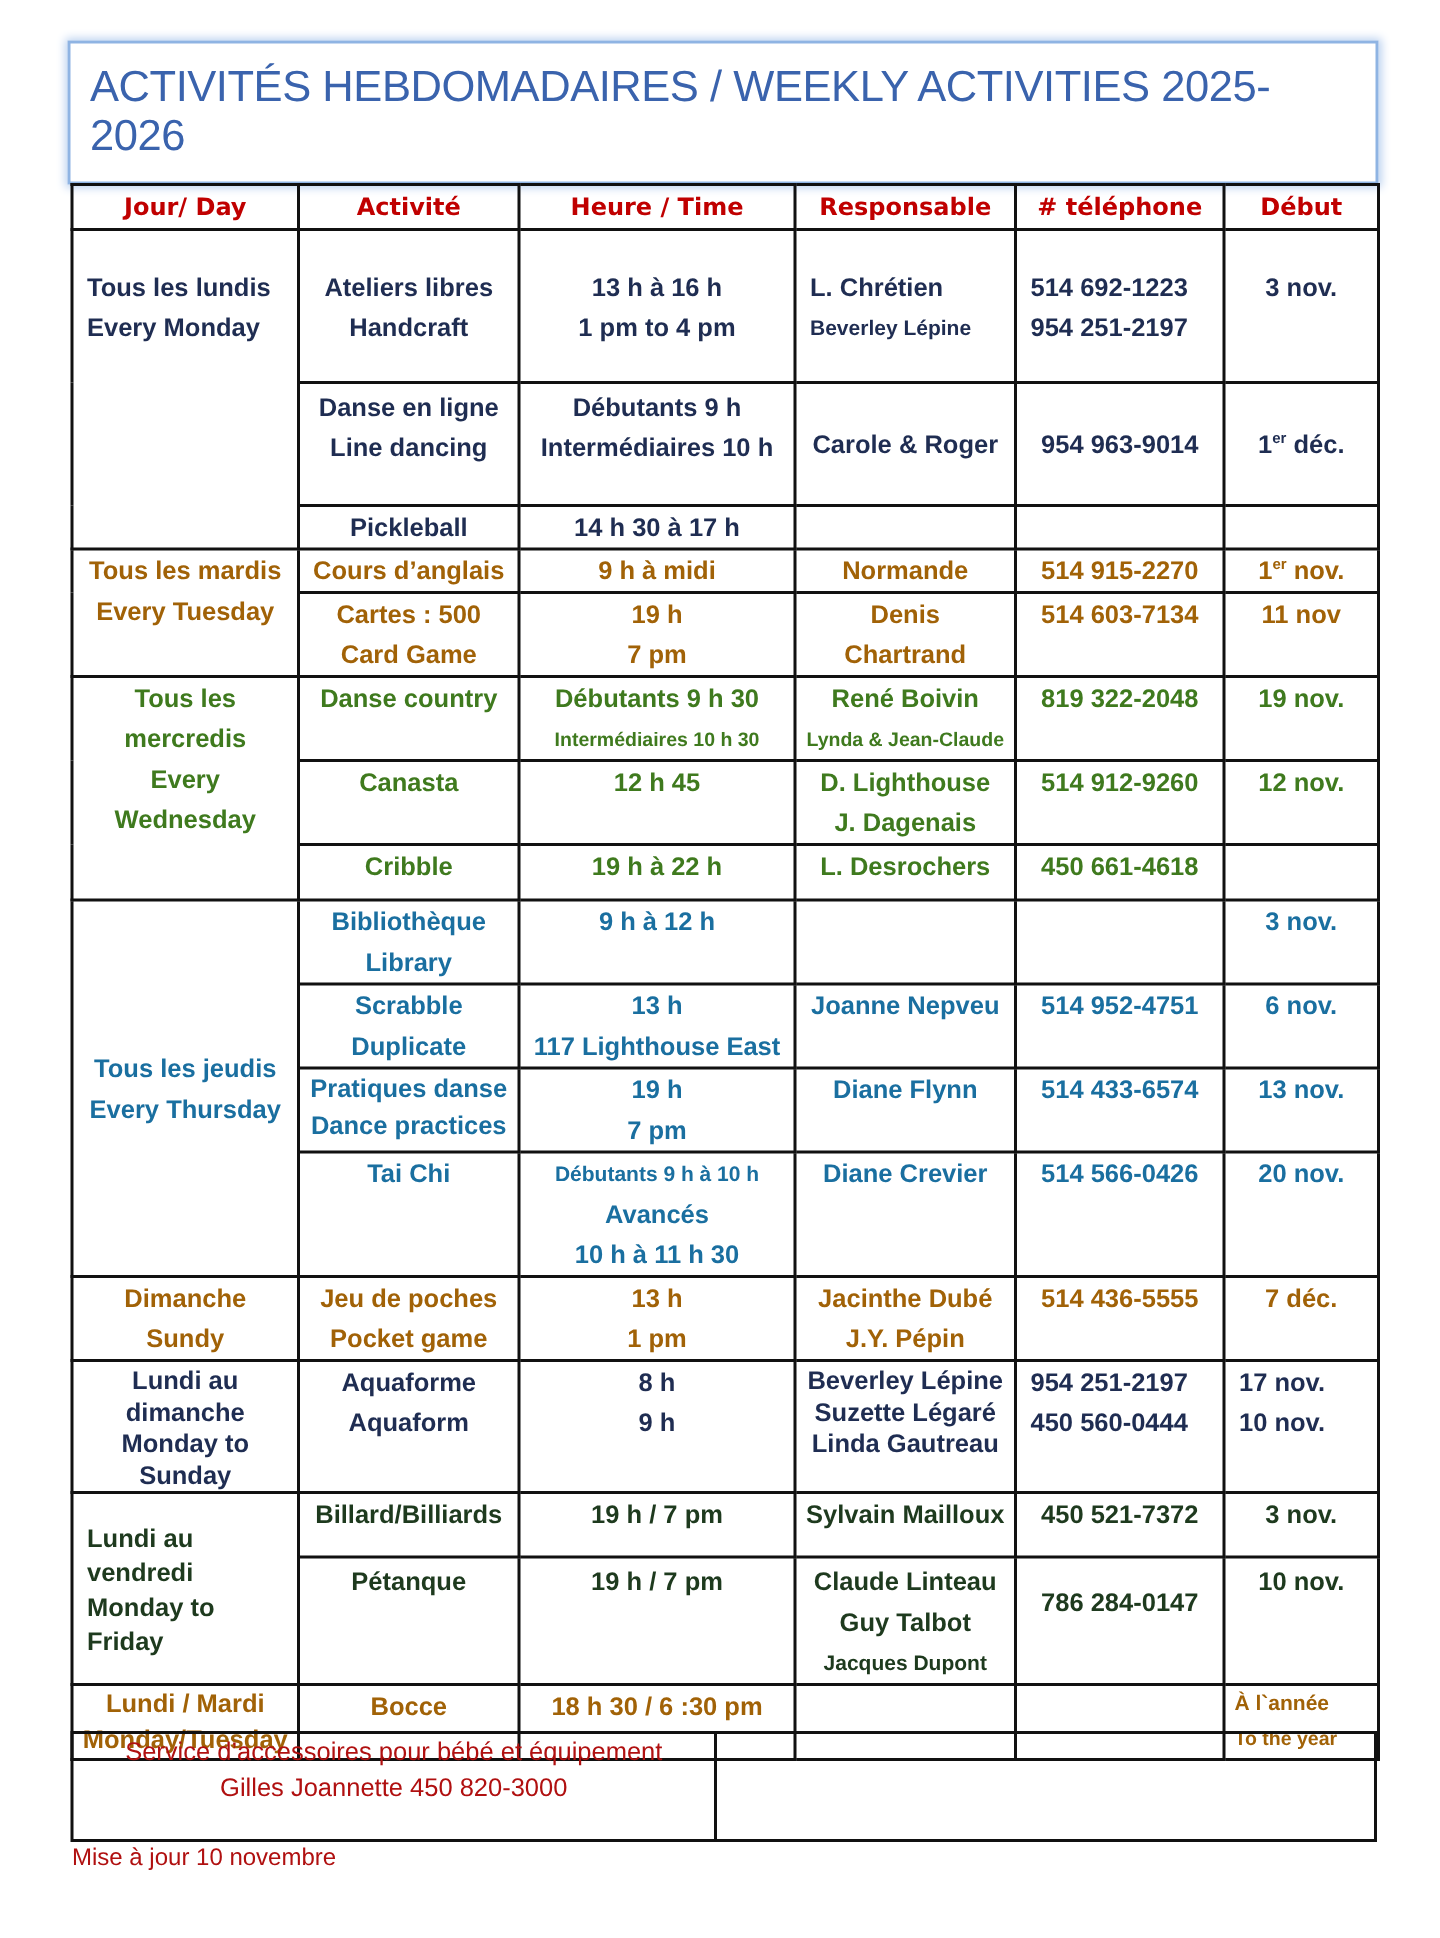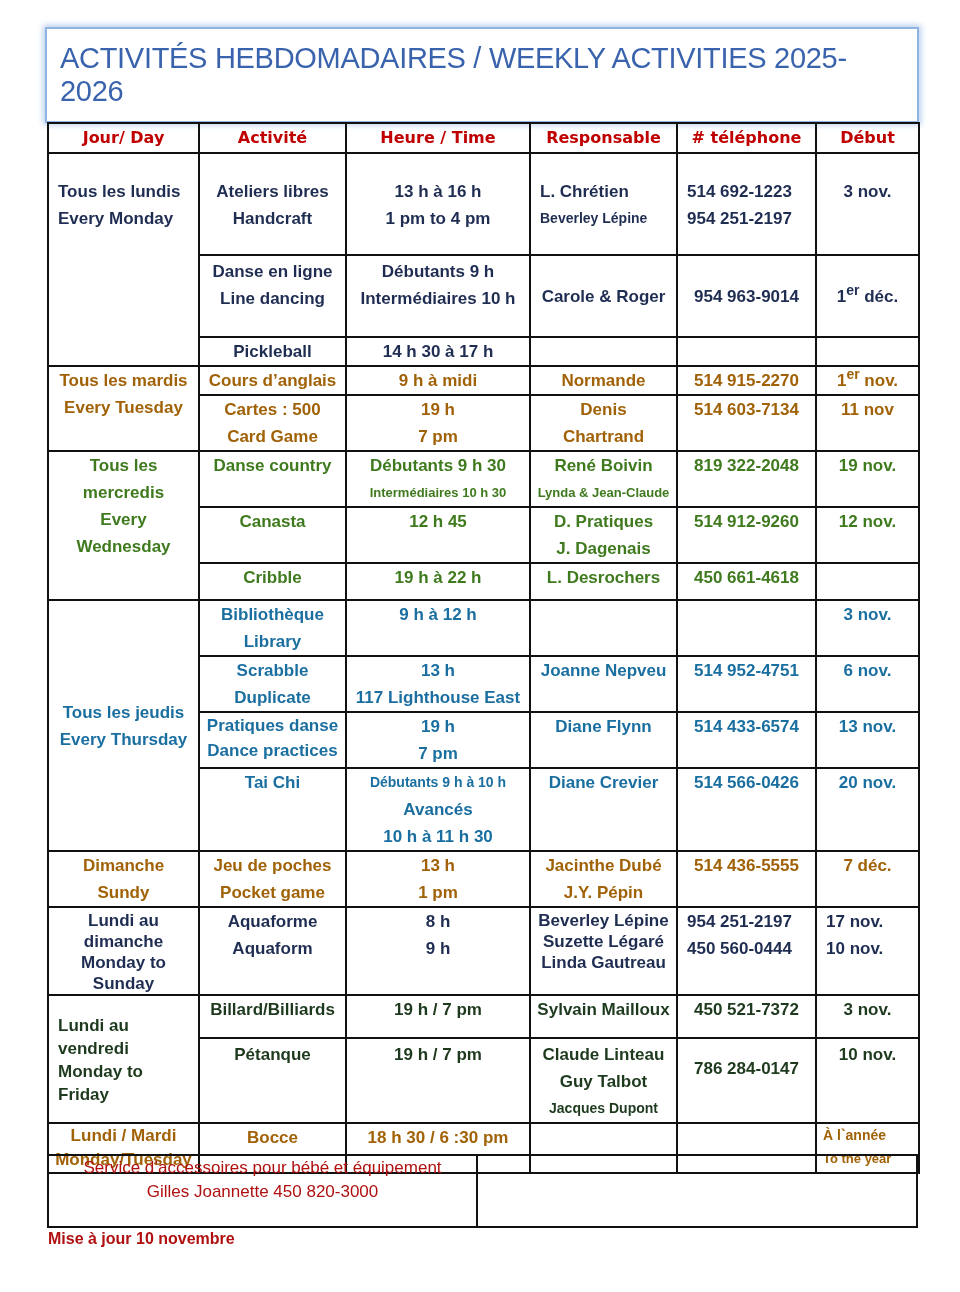--- a/index.html
+++ b/index.html
@@ -33,22 +33,22 @@
   .small { font-size: 14px; }
   .xsmall { font-size: 13px; }
   .left { text-align: left !important; padding-left: 9px !important; }
   .line { display: block; }
   .services {
     position: absolute; left: 47px; top: 1154px; width: 871px; height: 74px;
     border: 2px solid #111; box-sizing: border-box; display: flex;
   }
   .svc-left { width: 427px; border-right: 2px solid #111; text-align: center; color: #b01010; font-weight: normal; font-size: 17px; line-height: 24px; }
   .svc-right { flex: 1; text-align: center; color: #1f2d52; font-weight: bold; font-size: 17px; line-height: 24px; }
-  .update { position: absolute; left: 48px; top: 1230px; color: #b01010; font-weight: bold; font-size: 16px; text-align: right; }
-  sup { font-size: 14px; line-height: 0; }
+  .update { position: absolute; left: 48px; top: 1230px; color: #b01010; font-weight: normal; font-size: 16px; text-align: right; }
+  sup { font-size: 10px; line-height: 0; }
 </style>
 </head>
 <body>
 
 <div class="title-box">
   <h1>ACTIVITÉS HEBDOMADAIRES / WEEKLY ACTIVITIES 2025- 2026</h1>
 </div>
 
 <table class="sched">
   <colgroup>
@@ -159,21 +159,21 @@
         <span class="line">René Boivin</span>
         <span class="line xsmall">Lynda &amp; Jean-Claude</span>
       </td>
       <td>819 322-2048</td>
       <td>19 nov.</td>
     </tr>
     <tr class="green" style="height:55px">
       <td>Canasta</td>
       <td>12 h 45</td>
       <td>
-        <span class="line">D. Pratiques</span>
+        <span class="line">D. Lighthouse</span>
         <span class="line">J. Dagenais</span>
       </td>
       <td>514 912-9260</td>
       <td>12 nov.</td>
     </tr>
     <tr class="green" style="height:37px">
       <td>Cribble</td>
       <td>19 h à 22 h</td>
       <td>L. Desrochers</td>
       <td>450 661-4618</td>

